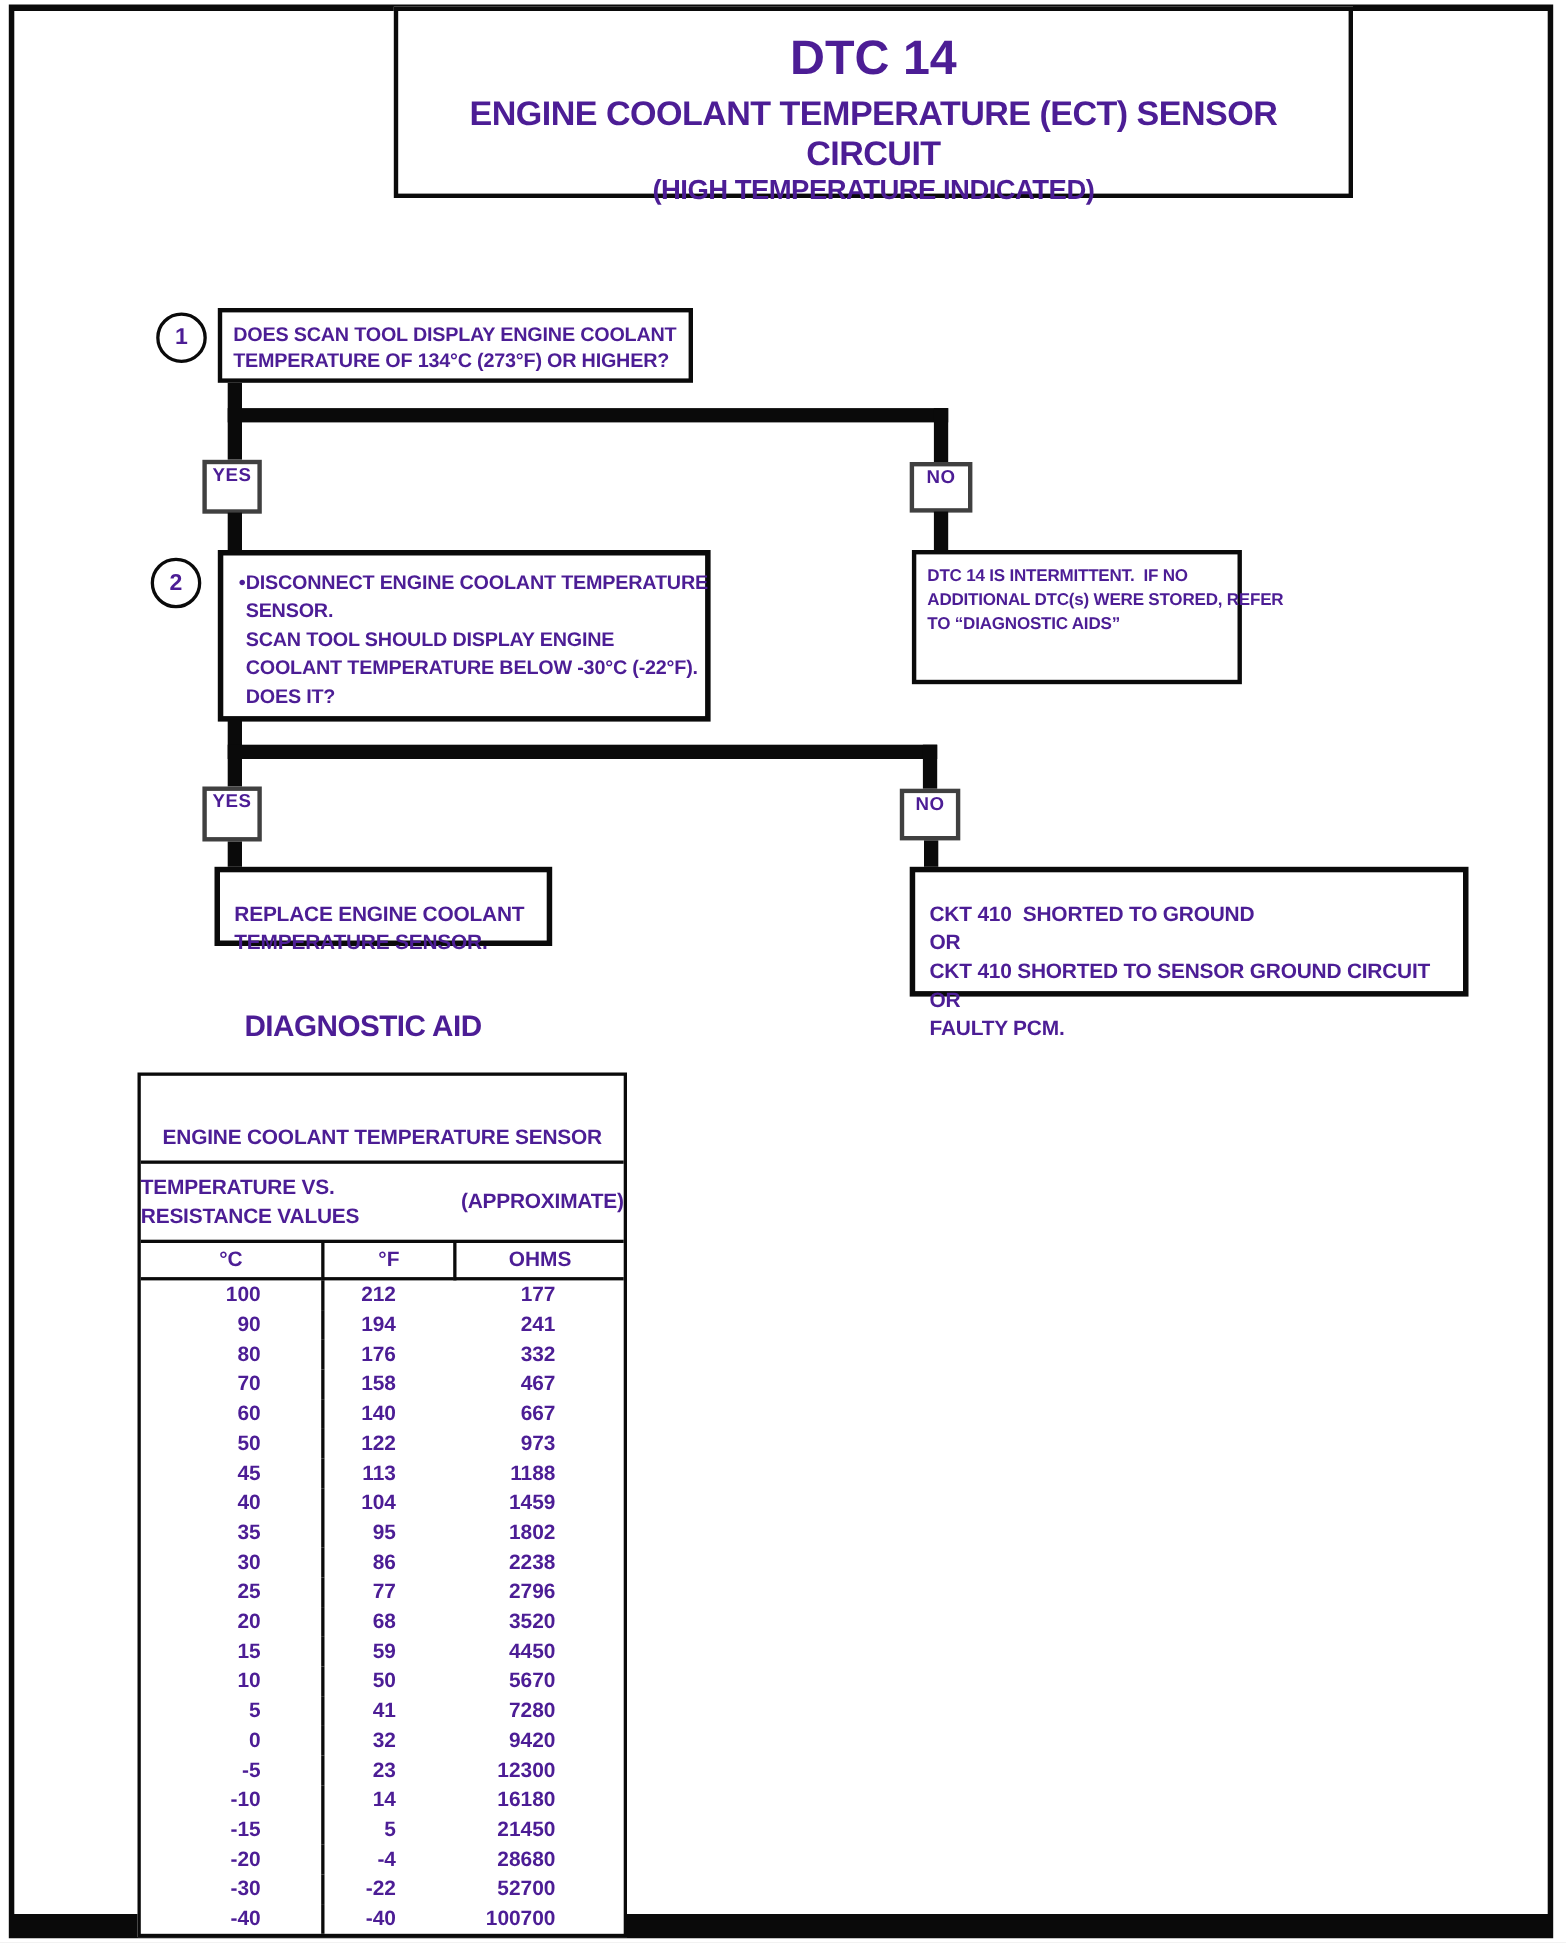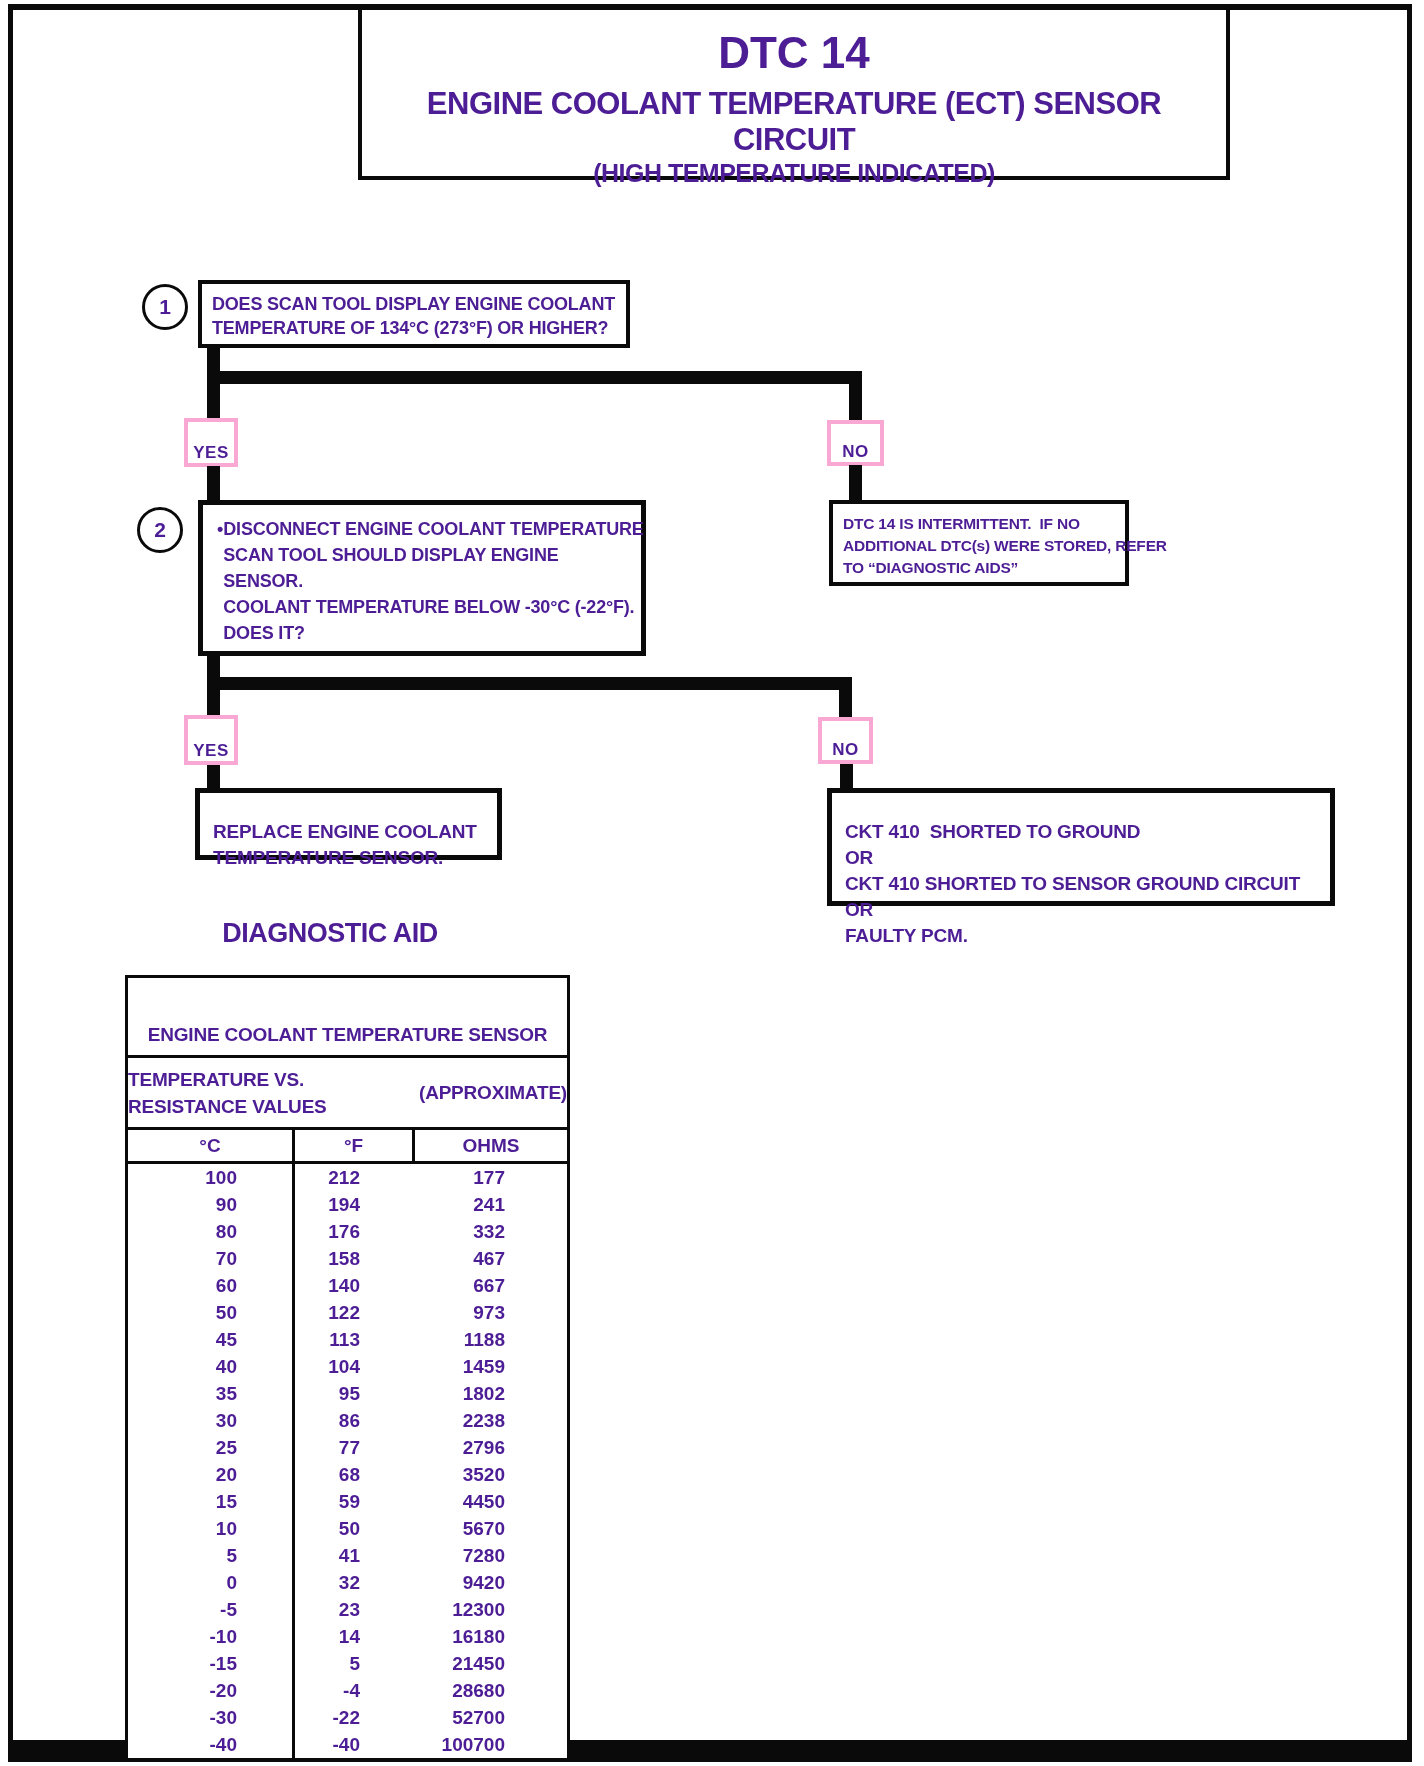--- a/index.html
+++ b/index.html
@@ -14,22 +14,22 @@
     border-style:solid; border-color:#0a0a0a; border-width:6px 5px 22px 5px;
     pointer-events:none;
   }
   .fbox { position:absolute; background:#fff; border:4px solid #0a0a0a; }
   .conn { position:absolute; background:#0a0a0a; }
   .circle {
     position:absolute; width:46px; height:46px; border:3px solid #0a0a0a; border-radius:50%;
     display:flex; align-items:center; justify-content:center; font-size:21px; background:#fff;
   }
   .ynbox {
-    position:absolute; border:4px solid #f9a8d4; background:#fff;
-    display:flex; align-items:flex-end; justify-content:center;
+    position:absolute; border:4px solid #404040; background:#fff;
+    display:flex; align-items:flex-start; justify-content:center;
     font-size:17px; letter-spacing:0.5px;
   }
   .title-box {
     position:absolute; left:358px; top:6px; width:872px; height:174px;
     border:4px solid #0a0a0a; background:#fff; text-align:center;
   }
   .title-main { font-size:44px; margin-top:18px; letter-spacing:0px; }
   .title-sub  { font-size:31px; margin-top:8px; letter-spacing:-0.5px; }
   .title-note { font-size:25px; margin-top:1px; letter-spacing:-0.5px; }
   .tline { white-space:pre; letter-spacing:-0.2px; }
@@ -102,29 +102,29 @@
   <div class="conn" style="left:849px; top:465px; width:13px; height:37px;"></div>
 
   <div class="circle" style="left:137px; top:507px;">
     <span>2</span>
   </div>
   <div class="fbox" style="left:198px; top:500px; width:448px; height:156px; border-width:5px;">
     <div class="step2-inner">
       <div class="bullet-col">•</div>
       <div>
         <div class="tline">DISCONNECT ENGINE COOLANT TEMPERATURE</div>
+        <div class="tline">SENSOR.</div>
         <div class="tline">SCAN TOOL SHOULD DISPLAY ENGINE</div>
-        <div class="tline">SENSOR.</div>
         <div class="tline">COOLANT TEMPERATURE BELOW -30°C (-22°F).</div>
         <div class="tline">DOES IT?</div>
       </div>
     </div>
   </div>
 
-  <div class="fbox dtc-text" style="left:829px; top:500px; width:300px; height:86px;">
+  <div class="fbox dtc-text" style="left:829px; top:500px; width:300px; height:122px;">
     <div class="tline">DTC 14 IS INTERMITTENT.  IF NO</div>
     <div class="tline">ADDITIONAL DTC(s) WERE STORED, REFER</div>
     <div class="tline">TO “DIAGNOSTIC AIDS”</div>
   </div>
 
   <div class="conn" style="left:207px; top:654px; width:13px; height:62px;"></div>
   <div class="conn" style="left:207px; top:677px; width:645px; height:13px;"></div>
   <div class="conn" style="left:839px; top:677px; width:13px; height:41px;"></div>
 
   <div class="ynbox" style="left:184px; top:715px; width:54px; height:50px;">

